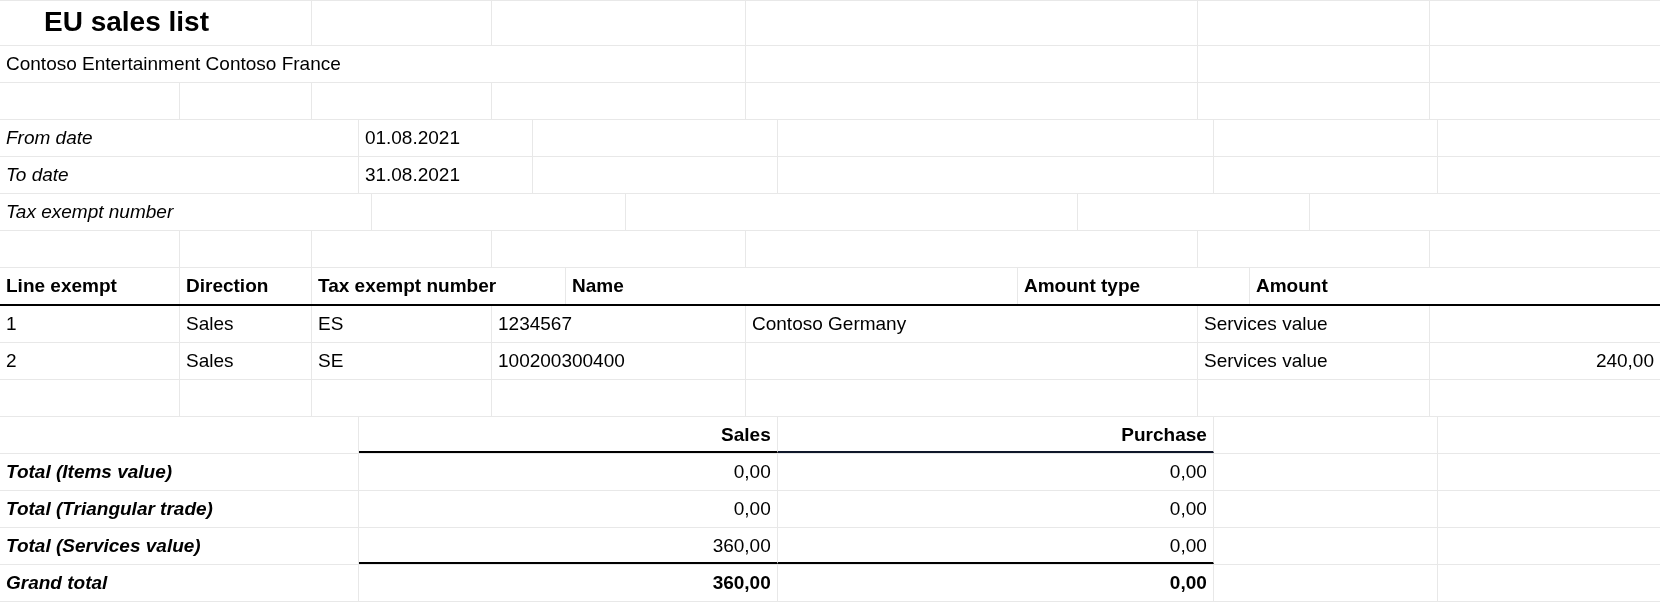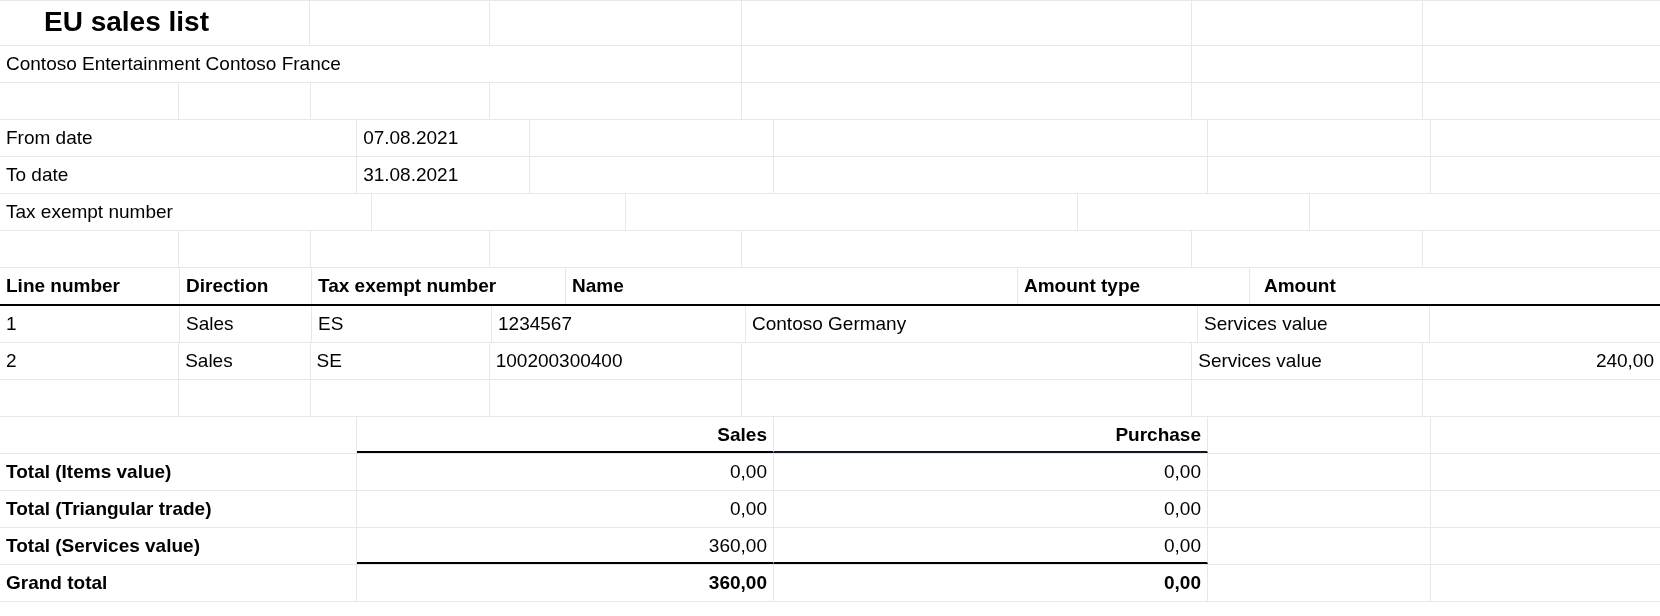--- a/index.html
+++ b/index.html
@@ -20,21 +20,21 @@
     line-height: 36px;
     border-bottom: 1px solid #e8e8e8;
   }
   .cell {
     box-sizing: border-box;
     padding: 0 6px;
     border-right: 1px solid #e8e8e8;
     overflow: hidden;
     white-space: nowrap;
   }
-  .cell.last { border-right: none; margin-left: 8px; }
+  .cell.last { border-right: none; }
   
   .c-A { width: 180px; }
   .c-B { width: 132px; }
   .c-C { width: 180px; }
   .c-D { width: 254px; }
   .c-E { width: 452px; }
   .c-F { width: 232px; }
   .c-G { width: 230px; }
 
   .title-row .cell { vertical-align: middle; padding-left: 44px; }
@@ -43,21 +43,21 @@
     font-size: 28px;
     line-height: 42px;
   }
   .title-row { height: 44px; line-height: 44px; }
 
   .bold { font-weight: 700; }
   .right { text-align: right; }
 
   .thead-border { border-bottom: 2px solid #000; }
 
-  .span-AB { width: 372px; }   
+  .span-AB { width: 372px; font-style: italic; }   
   .span-CD { width: 434px; }   
   .span-ABtitle { width: 312px; }
 
   .grid-top { border-top: 1px solid #e8e8e8; }
 </style>
 </head>
 <body>
 
 <div class="sheet">
 
@@ -84,21 +84,21 @@
     <div class="cell c-B"></div>
     <div class="cell c-C"></div>
     <div class="cell c-D"></div>
     <div class="cell c-E"></div>
     <div class="cell c-F"></div>
     <div class="cell c-G last"></div>
   </div>
 
   <div class="row">
     <div class="cell span-AB">From date</div>
-    <div class="cell c-C">07.08.2021</div>
+    <div class="cell c-C">01.08.2021</div>
     <div class="cell c-D"></div>
     <div class="cell c-E"></div>
     <div class="cell c-F"></div>
     <div class="cell c-G last"></div>
   </div>
 
   <div class="row">
     <div class="cell span-AB">To date</div>
     <div class="cell c-C">31.08.2021</div>
     <div class="cell c-D"></div>
@@ -119,21 +119,21 @@
     <div class="cell c-A"></div>
     <div class="cell c-B"></div>
     <div class="cell c-C"></div>
     <div class="cell c-D"></div>
     <div class="cell c-E"></div>
     <div class="cell c-F"></div>
     <div class="cell c-G last"></div>
   </div>
 
   <div class="row thead-border">
-    <div class="cell c-A bold">Line number</div>
+    <div class="cell c-A bold">Line exempt</div>
     <div class="cell c-B bold">Direction</div>
     <div class="cell c-D bold">Tax exempt number</div>
     <div class="cell c-E bold">Name</div>
     <div class="cell c-F bold">Amount type</div>
     <div class="cell c-G bold last">Amount</div>
   </div>
 
   <div class="row">
     <div class="cell c-A">1</div>
     <div class="cell c-B">Sales</div>

